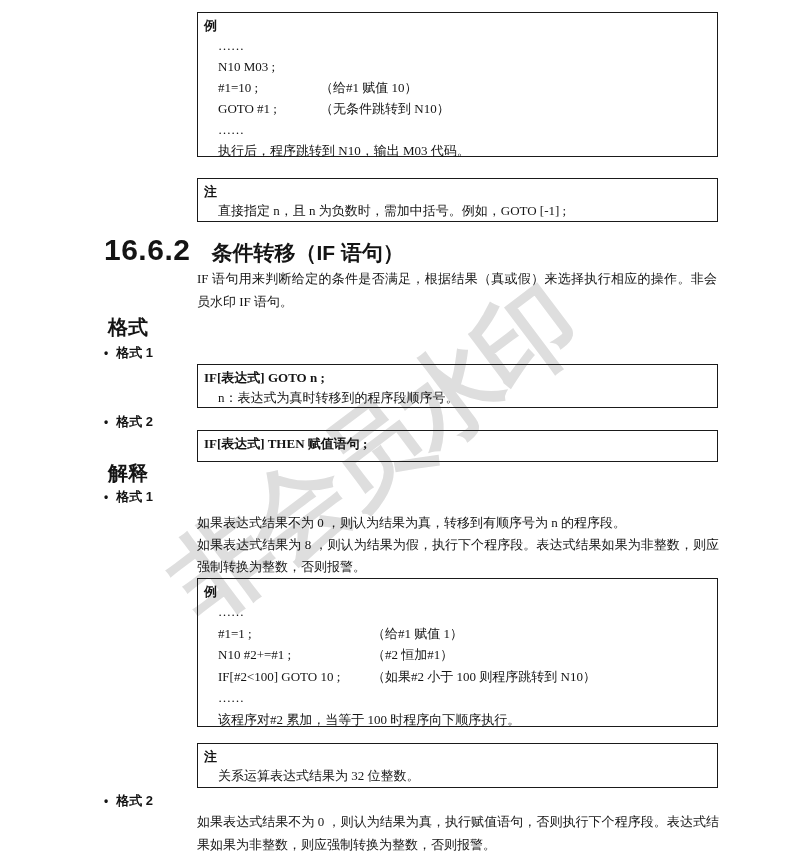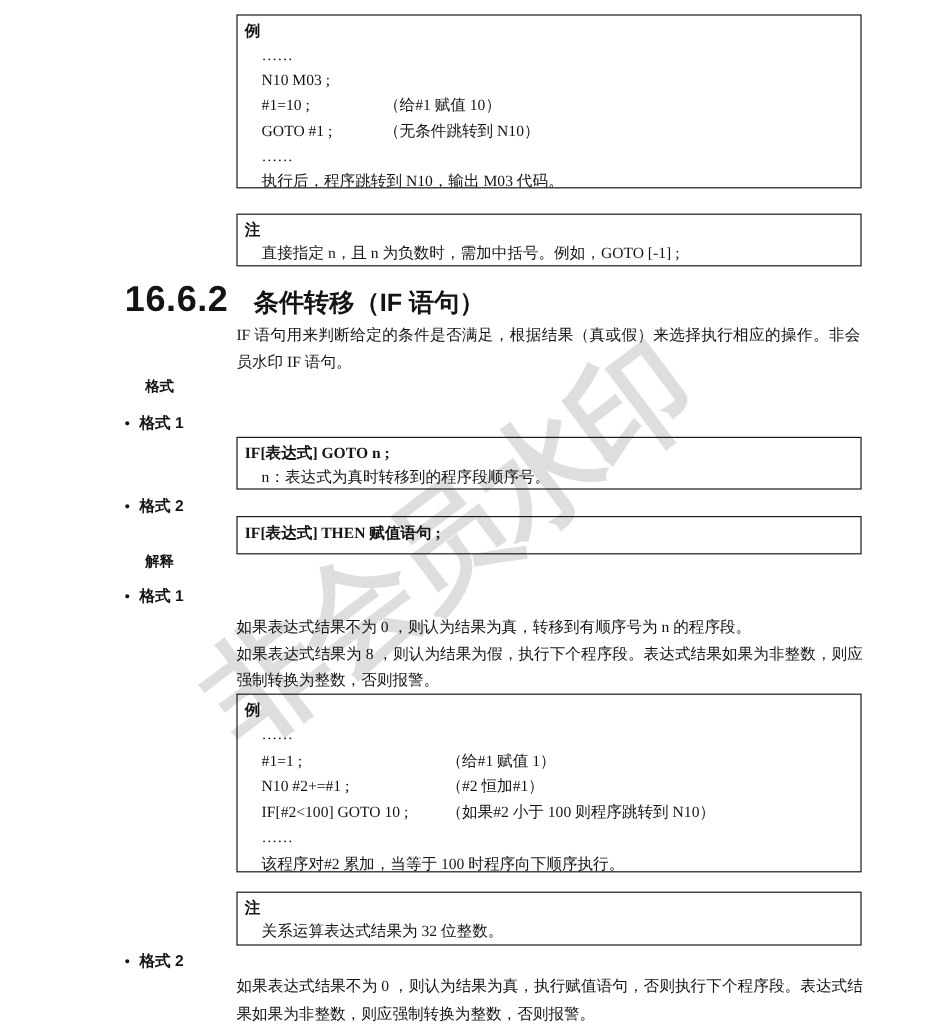--- a/index.html
+++ b/index.html
@@ -41,21 +41,21 @@
   .fmt-line1{font-size:13px;font-weight:bold;line-height:19px;white-space:nowrap;}
   .fmt-line2{font-size:13px;line-height:21px;padding-left:14px;white-space:nowrap;}
   
   .heading{
     position:absolute;left:104px;top:233px;display:flex;align-items:baseline;
     z-index:1;font-family:"Liberation Sans","DejaVu Sans",sans-serif;font-weight:bold;
   }
   .h-num{font-size:30px;margin-right:21px;letter-spacing:0.5px;}
   .h-title{font-size:21px;}
   .sec-head{
-    position:absolute;left:121px;z-index:1;font-size:12px;font-weight:bold;
+    position:absolute;left:108px;z-index:1;font-size:20px;font-weight:bold;
     font-family:Liberation Sans, sans-serif;
   }
   #fmt-head{top:314px;}
   #exp-head{top:460px;}
   .bullet{
     position:absolute;left:104px;z-index:1;display:flex;align-items:baseline;
     font-family:"Liberation Sans","DejaVu Sans",sans-serif;
     font-weight:bold;font-size:13px;
   }
   .bullet .dot{margin-right:8px;font-size:12px;}

